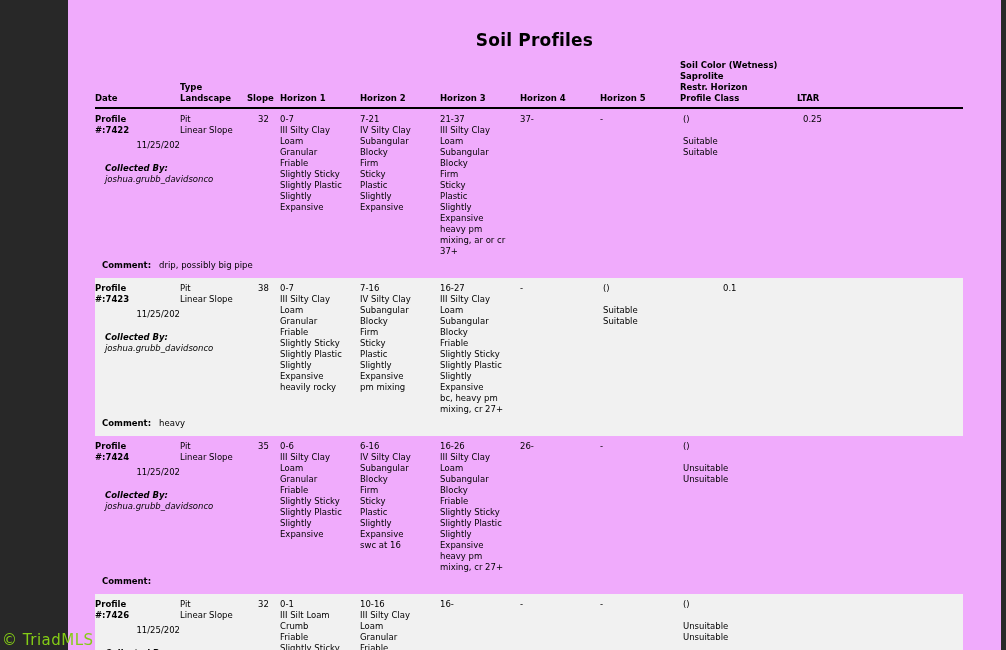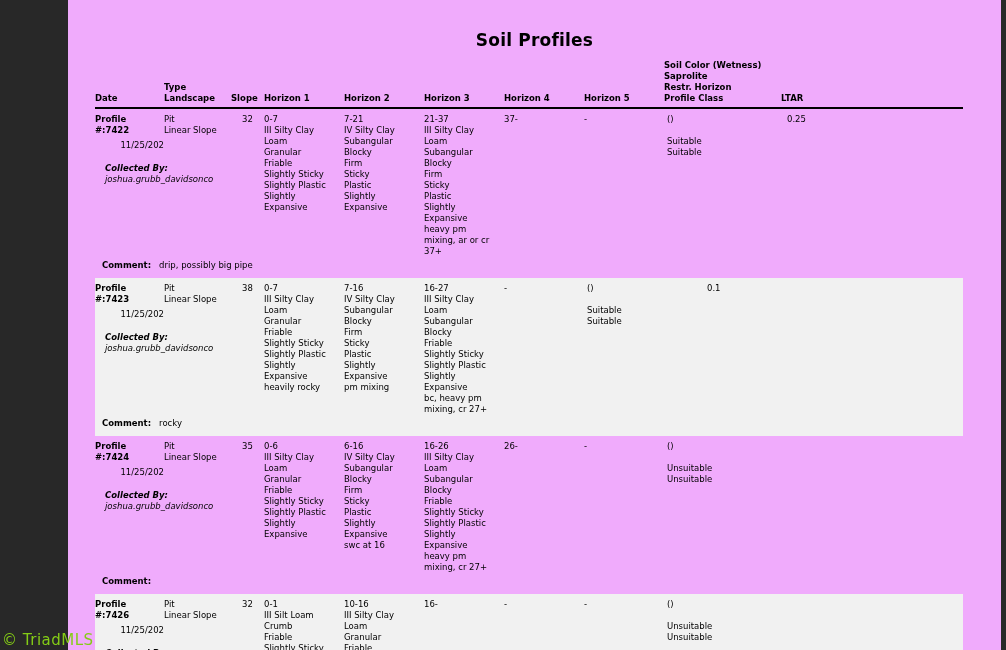--- a/index.html
+++ b/index.html
@@ -18,21 +18,21 @@
     text-align:center; font-size:17px; font-weight:bold; margin-top:30px;
     letter-spacing:0.2px;
   }
   .table-wrap { margin:10px 0 0 27px; width:868px; font-size:8.5px; }
   .pre { white-space:pre-line; }
   .hdr-row {
     display:flex; align-items:flex-end;
     border-bottom:2px solid #000; padding-bottom:3px;
   }
   .hdr { font-weight:bold; line-height:11px; white-space:pre-line; }
-  .c-date{width:69px;} .c-type{width:67px;} .c-slope{width:33px;}
+  .c-date{width:85px;} .c-type{width:67px;} .c-slope{width:33px;}
   .c-h{width:80px; padding-right:6px;} .c-soil{width:117px;} .c-ltar{width:80px;}
   .row-main { display:flex; min-height:104px; padding-top:5px; }
   .row-comment { padding:3px 0 8px 7px; min-height:18px; }
   .row-comment .lbl { font-weight:bold;text-align:right; }
   .row-comment .txt { margin-left:8px; }
   .profile-row.shaded { background:#f1f1f1; }
   .cell { line-height:11px; }
   .bold { font-weight:bold; }
   .date-line { margin-top:4px;text-align:right; }
   .collected { margin-top:12px; margin-left:10px; white-space:nowrap; width:max-content;font-style:italic; }
@@ -157,21 +157,21 @@
 Slightly Expansive
 bc, heavy pm mixing, cr 27+</div>
       <div class="cell c-h pre">-</div>
       <div class="cell c-soil pre soil-val">()
 
 Suitable
 Suitable</div>
       <div class="cell c-ltar ltar-val">0.1</div>
     </div>
     <div class="row-comment">
-      <span class="lbl">Comment:</span><span class="txt">rocky</span>
+      <span class="lbl">Comment:</span><span class="txt">heavy</span>
     </div>
   </div>
 
   <div class="profile-row">
     <div class="row-main">
       <div class="cell c-date">
         <div class="bold">Profile</div>
         <div class="bold">#:7424</div>
         <div class="date-line">11/25/202</div>
         <div class="collected">

